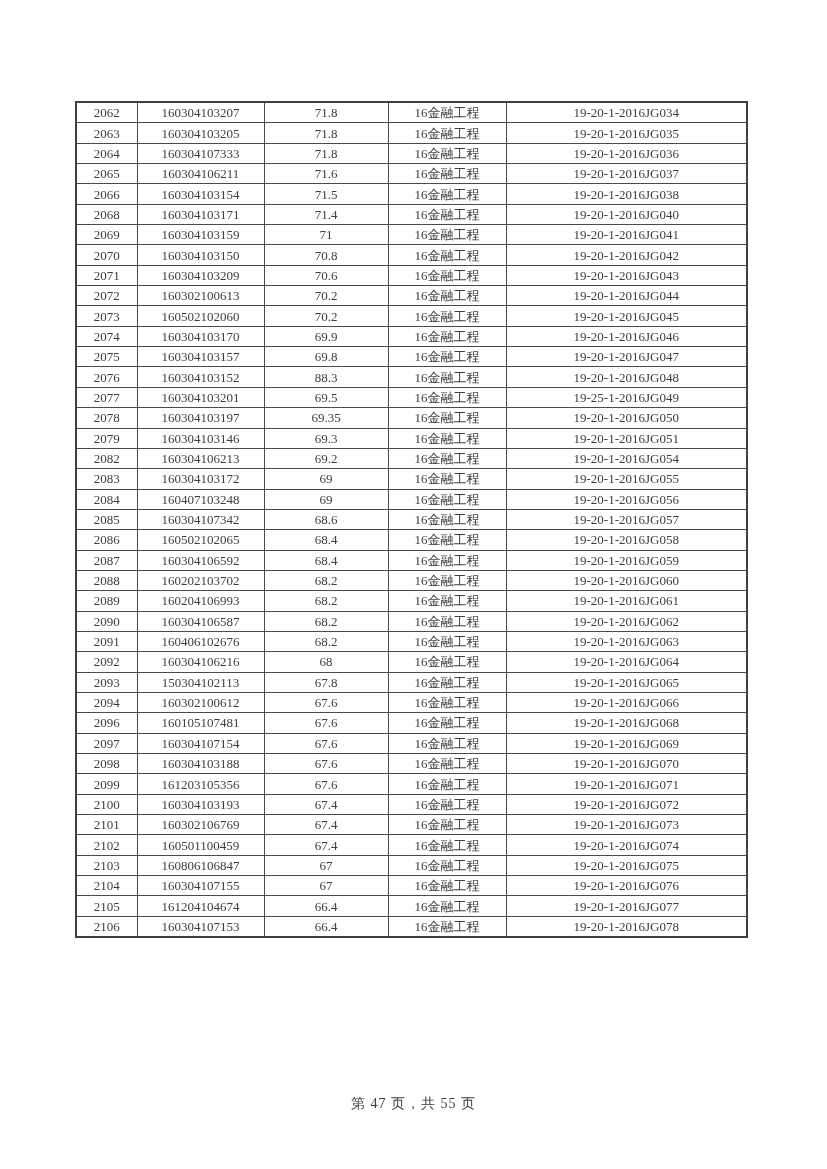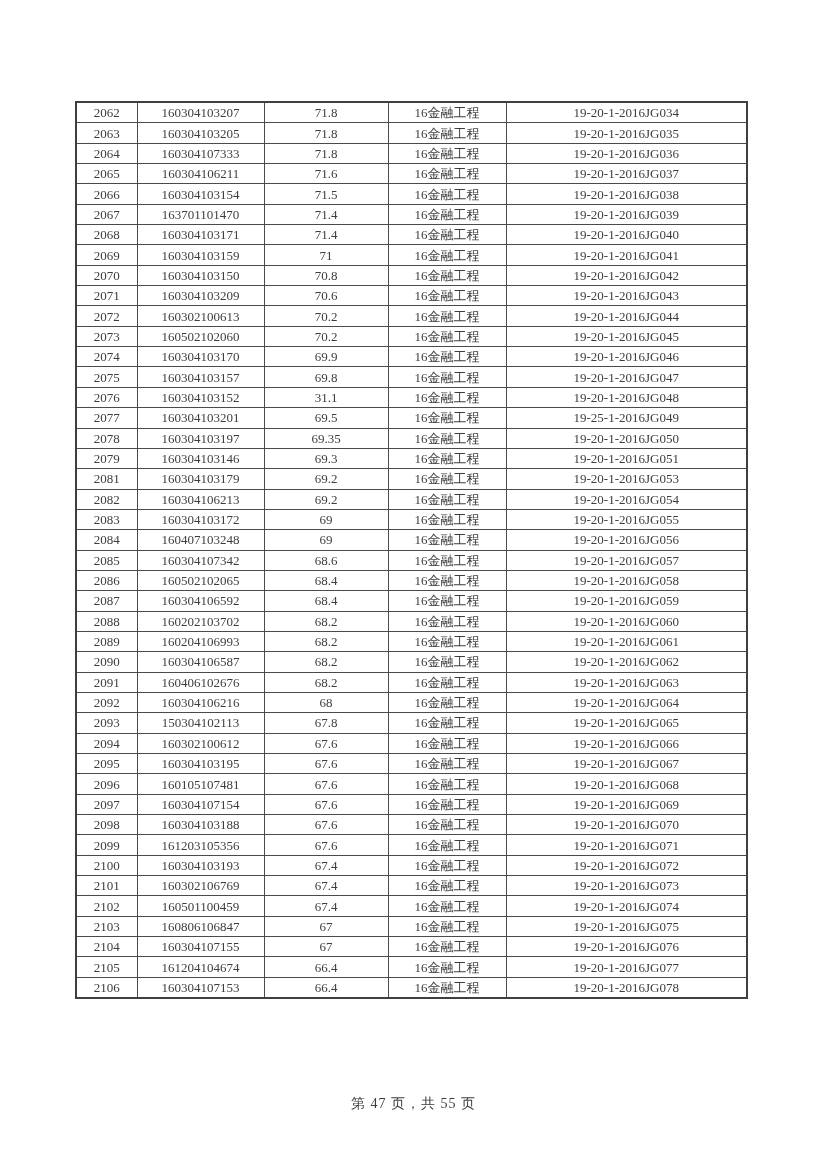--- a/index.html
+++ b/index.html
@@ -96,27 +96,20 @@
           <td>19-20-1-2016JG037</td>
         </tr>
         <tr>
           <td>2066</td>
           <td>160304103154</td>
           <td>71.5</td>
           <td>16金融工程</td>
           <td>19-20-1-2016JG038</td>
         </tr>
         <tr>
-          <td>2067</td>
-          <td>163701101470</td>
-          <td>71.4</td>
-          <td>16金融工程</td>
-          <td>19-20-1-2016JG039</td>
-        </tr>
-        <tr>
           <td>2068</td>
           <td>160304103171</td>
           <td>71.4</td>
           <td>16金融工程</td>
           <td>19-20-1-2016JG040</td>
         </tr>
         <tr>
           <td>2069</td>
           <td>160304103159</td>
           <td>71</td>
@@ -161,21 +154,21 @@
         <tr>
           <td>2075</td>
           <td>160304103157</td>
           <td>69.8</td>
           <td>16金融工程</td>
           <td>19-20-1-2016JG047</td>
         </tr>
         <tr>
           <td>2076</td>
           <td>160304103152</td>
-          <td>31.1</td>
+          <td>88.3</td>
           <td>16金融工程</td>
           <td>19-20-1-2016JG048</td>
         </tr>
         <tr>
           <td>2077</td>
           <td>160304103201</td>
           <td>69.5</td>
           <td>16金融工程</td>
           <td>19-25-1-2016JG049</td>
         </tr>
@@ -187,27 +180,20 @@
           <td>19-20-1-2016JG050</td>
         </tr>
         <tr>
           <td>2079</td>
           <td>160304103146</td>
           <td>69.3</td>
           <td>16金融工程</td>
           <td>19-20-1-2016JG051</td>
         </tr>
         <tr>
-          <td>2081</td>
-          <td>160304103179</td>
-          <td>69.2</td>
-          <td>16金融工程</td>
-          <td>19-20-1-2016JG053</td>
-        </tr>
-        <tr>
           <td>2082</td>
           <td>160304106213</td>
           <td>69.2</td>
           <td>16金融工程</td>
           <td>19-20-1-2016JG054</td>
         </tr>
         <tr>
           <td>2083</td>
           <td>160304103172</td>
           <td>69</td>
@@ -285,27 +271,20 @@
           <td>19-20-1-2016JG065</td>
         </tr>
         <tr>
           <td>2094</td>
           <td>160302100612</td>
           <td>67.6</td>
           <td>16金融工程</td>
           <td>19-20-1-2016JG066</td>
         </tr>
         <tr>
-          <td>2095</td>
-          <td>160304103195</td>
-          <td>67.6</td>
-          <td>16金融工程</td>
-          <td>19-20-1-2016JG067</td>
-        </tr>
-        <tr>
           <td>2096</td>
           <td>160105107481</td>
           <td>67.6</td>
           <td>16金融工程</td>
           <td>19-20-1-2016JG068</td>
         </tr>
         <tr>
           <td>2097</td>
           <td>160304107154</td>
           <td>67.6</td>

